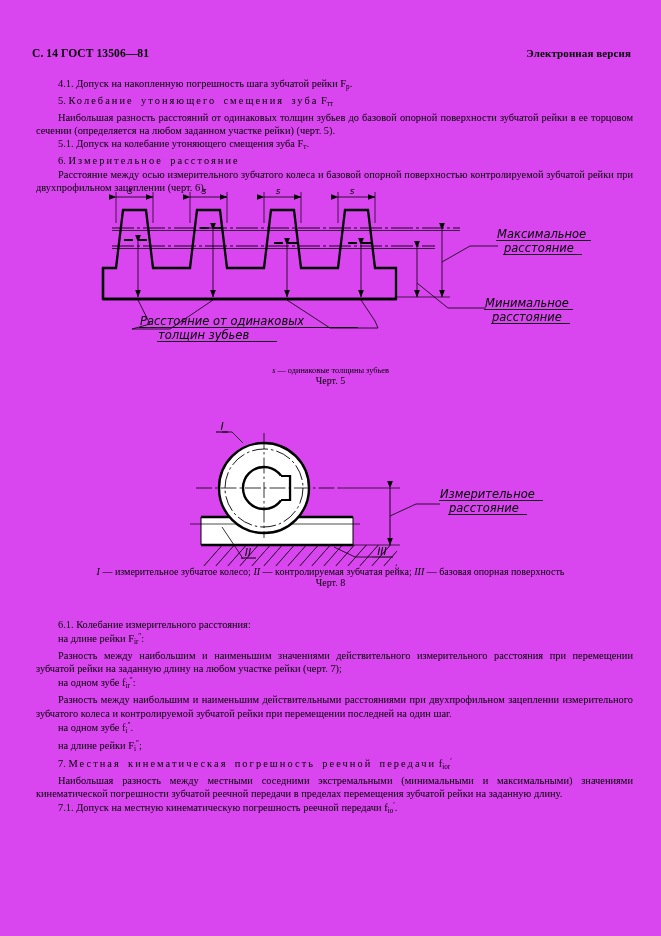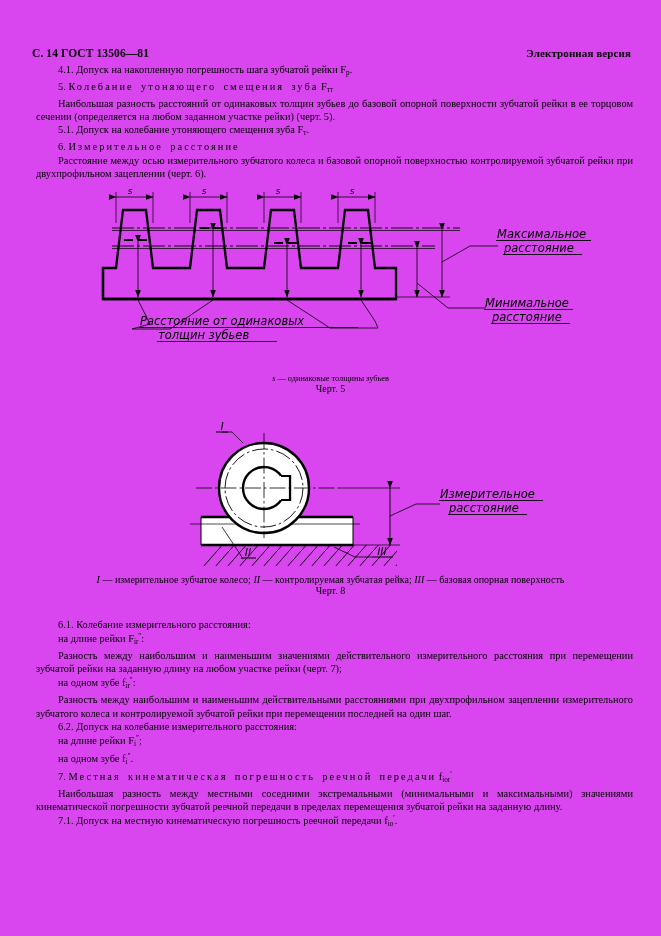--- a/index.html
+++ b/index.html
@@ -36,21 +36,21 @@
     letter-spacing: 0.1px;
   }
   .header .page-num { white-space: nowrap; }
   .header .ev { white-space: nowrap; font-size: 11px; margin-left: 16px; }
 
   
   .content {
     position: absolute;
     left: 36px;
     right: 28px;
-    top: 63px;
+    top: 77px;
     font-size: 10.4px;
     line-height: 13.1px;
   }
   p.par {
     margin: 0;
     text-align: justify;
     text-indent: 22px;
     hyphens: none;
   }
   p.sub { margin: 0; text-indent: 22px; }
@@ -66,21 +66,21 @@
   .nowrap { white-space: nowrap; }
 
   
   .figure-wrap { position: absolute; left: 0; right: 0; }
   #fig5-wrap { top: 188px; }
   #fig6-wrap { top: 416px; }
 
   .fig-note {
     text-align: center;
     font-size: 8.3px;
-    margin-top: 8px;
+    margin-top: 0;
   }
   .fig-note i { font-style: italic; }
   .fig-caption {
     text-align: center;
     font-size: 10px;
   }
   #fig6-note { font-size: 10px; }
 
   svg { display: block; margin: 0 auto; }
   .hw { font-family: "DejaVu Sans", sans-serif; }
@@ -307,26 +307,25 @@
     <p class="sub">6.1.  Колебание измерительного расстояния:</p>
 
     <p class="sub"><span>на длине рейки F</span><span class="nowrap"><sub>ir</sub><sup>″</sup></span><span>:</span></p>
 
     <p class="par">Разность между наибольшим и наименьшим значениями действительного измерительного расстояния при перемещении зубчатой рейки на заданную длину на любом участке рейки (черт. 7);</p>
 
     <p class="sub"><span>на одном зубе f</span><span class="nowrap"><sub>ir</sub><sup>″</sup></span><span>:</span></p>
 
     <p class="par">Разность между наибольшим и наименьшим действительными расстояниями при двухпрофильном зацеплении измерительного зубчатого колеса и контролируемой зубчатой рейки при перемещении последней на один шаг.</p>
 
-    <p class="sub">6.2.  Допуск на колебание измерительного расстояния:</p>
+
+    <p class="sub"><span>на одном зубе f</span><span class="nowrap"><sub>i</sub><sup>″</sup></span><span>.</span></p>
 
     <p class="sub"><span>на длине рейки F</span><span class="nowrap"><sub>i</sub><sup>″</sup></span><span>;</span></p>
 
-    <p class="sub"><span>на одном зубе f</span><span class="nowrap"><sub>i</sub><sup>″</sup></span><span>.</span></p>
-
     <p class="spaced"><span class="tight">7. </span><span>Местная кинематическая погрешность реечной передачи</span><span class="tight nowrap"> <span>f</span><sub>ior</sub><sup>′</sup></span></p>
 
     <p class="par">Наибольшая разность между местными соседними экстремальными (минимальными и максимальными) значениями кинематической погрешности зубчатой реечной передачи в пределах перемещения зубчатой рейки на заданную длину.</p>
 
     <p class="sub"><span>7.1.  Допуск на местную кинематическую погрешность реечной передачи f</span><span class="nowrap"><sub>io</sub><sup>′</sup></span><span>.</span></p>
   </div>
 
 </div>
 
 </body></html>

